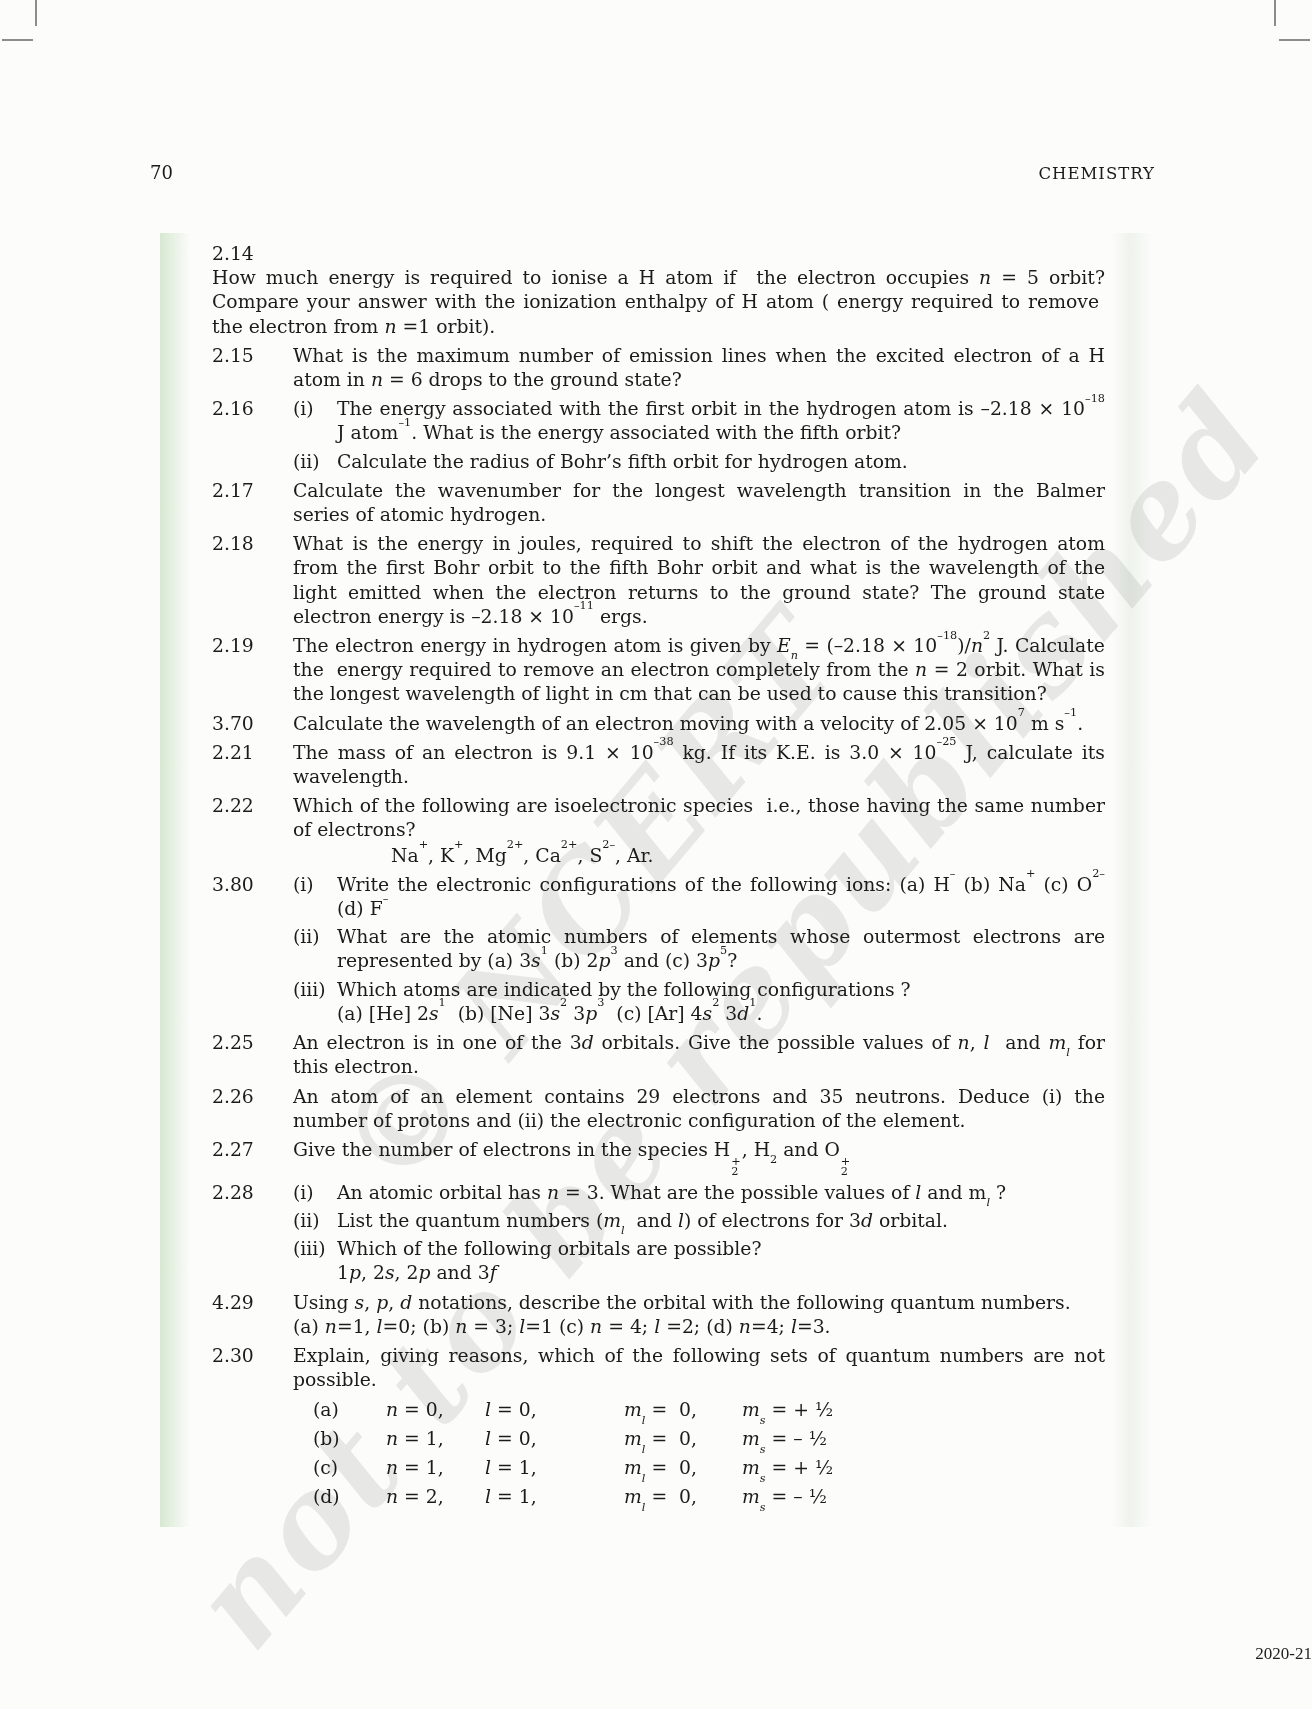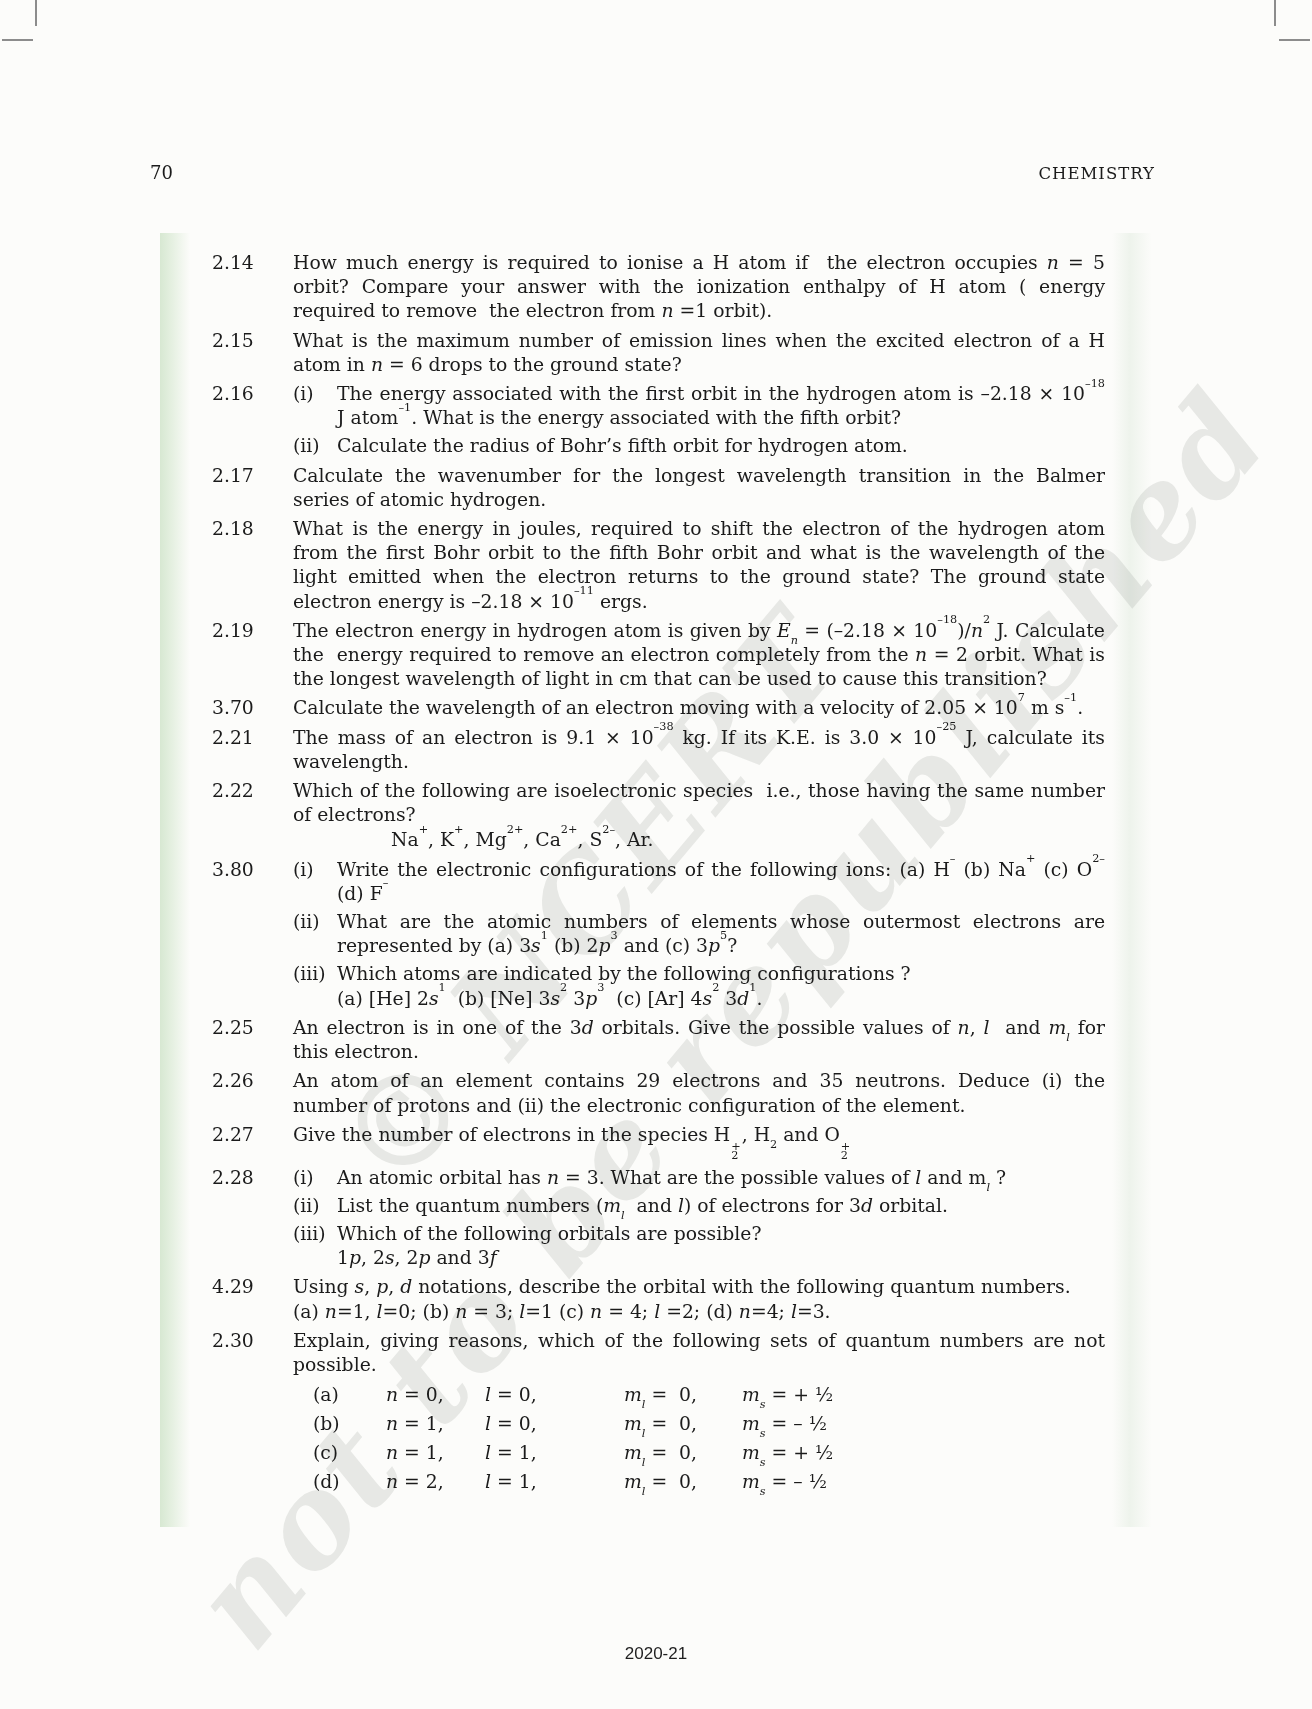--- a/index.html
+++ b/index.html
@@ -26,21 +26,21 @@
 
   
   .watermark{position:absolute;left:660px;top:960px;width:0;height:0;pointer-events:none;}
   .wm-inner{position:absolute;transform:translate(-50%,-50%) rotate(-50deg);text-align:center;}
   .wm-line{display:block;white-space:nowrap;font-style:italic;font-weight:700;
     font-size:125px;line-height:185px;letter-spacing:4px;color:rgba(124,132,124,0.16);}
 
   
   .content{position:absolute;left:212px;top:242px;width:893px;font-size:18.8px;line-height:24.2px;}
   .q-row{display:flex;margin-top:5px;}
-  .q-row:first-child{margin-top:9px;}
+  .q-row:first-child{margin-top:0;flex-direction:column;}
   .q-num{width:81px;flex:none;}
   .q-body{flex:1;min-width:0;}
   .q-p{text-align:justify;}
   .q-indent{margin-left:98px;margin-top:1px;}
   .q-sub{display:flex;}
   .q-sub + .q-sub{margin-top:4px;}
   .q-sub-label{width:44px;flex:none;}
   .q-sub-text{flex:1;min-width:0;text-align:justify;}
 
   sup,sub{font-size:0.6em;line-height:0;position:relative;}
@@ -53,22 +53,22 @@
   
   .q-table{margin-top:6px;margin-left:20px;}
   .q-tr{display:flex;height:29px;align-items:baseline;}
   .q-td{flex:none;}
   .q-td.label{width:73px;}
   .q-td.n{width:99px;}
   .q-td.l{width:139px;}
   .q-td.ml{width:118px;}
   .q-td.ms{flex:1;}
 
-  .footer{position:absolute;left:0;top:1644px;width:100%;text-align:center;
-    font-family:Liberation Sans, sans-serif;font-size:17px;color:#1f1f1f;}
+  .footer{position:absolute;left:0;top:1644px;width:100%;text-align:right;
+    font-family:Liberation Serif, serif;font-size:17px;color:#1f1f1f;}
 </style>
 </head>
 <body>
 
 <div class="crop tl-v"></div>
 <div class="crop tl-h"></div>
 <div class="crop tr-v"></div>
 <div class="crop tr-h"></div>
 
 <div class="hdr-num">70</div>

